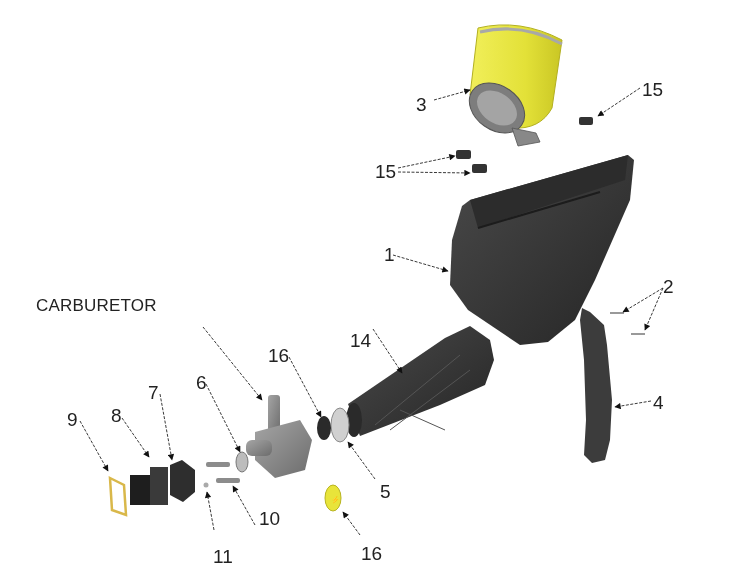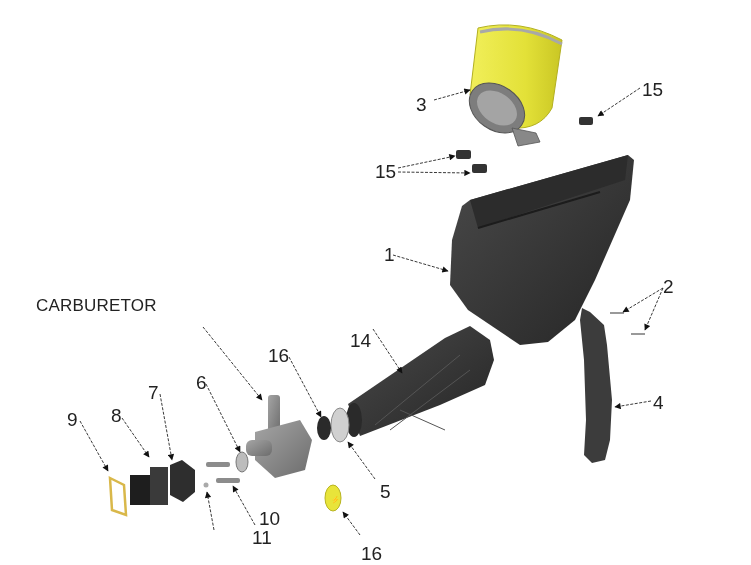--- a/index.html
+++ b/index.html
@@ -132,14 +132,14 @@
 <span class="callout" style="left:663px; top:277px;">2</span>
 <span class="callout" style="left:653px; top:393px;">4</span>
 <span class="callout" style="left:350px; top:331px;">14</span>
 <span class="callout" style="left:268px; top:346px;">16</span>
 <span class="callout" style="left:196px; top:373px;">6</span>
 <span class="callout" style="left:148px; top:383px;">7</span>
 <span class="callout" style="left:111px; top:406px;">8</span>
 <span class="callout" style="left:67px; top:410px;">9</span>
 <span class="callout" style="left:380px; top:482px;">5</span>
 <span class="callout" style="left:259px; top:509px;">10</span>
-<span class="callout" style="left:213px; top:528px;margin-left:39px;">11</span>
+<span class="callout" style="left:213px; top:547px;">11</span>
 <span class="callout" style="left:361px; top:544px;">16</span>
 
 </body></html>

